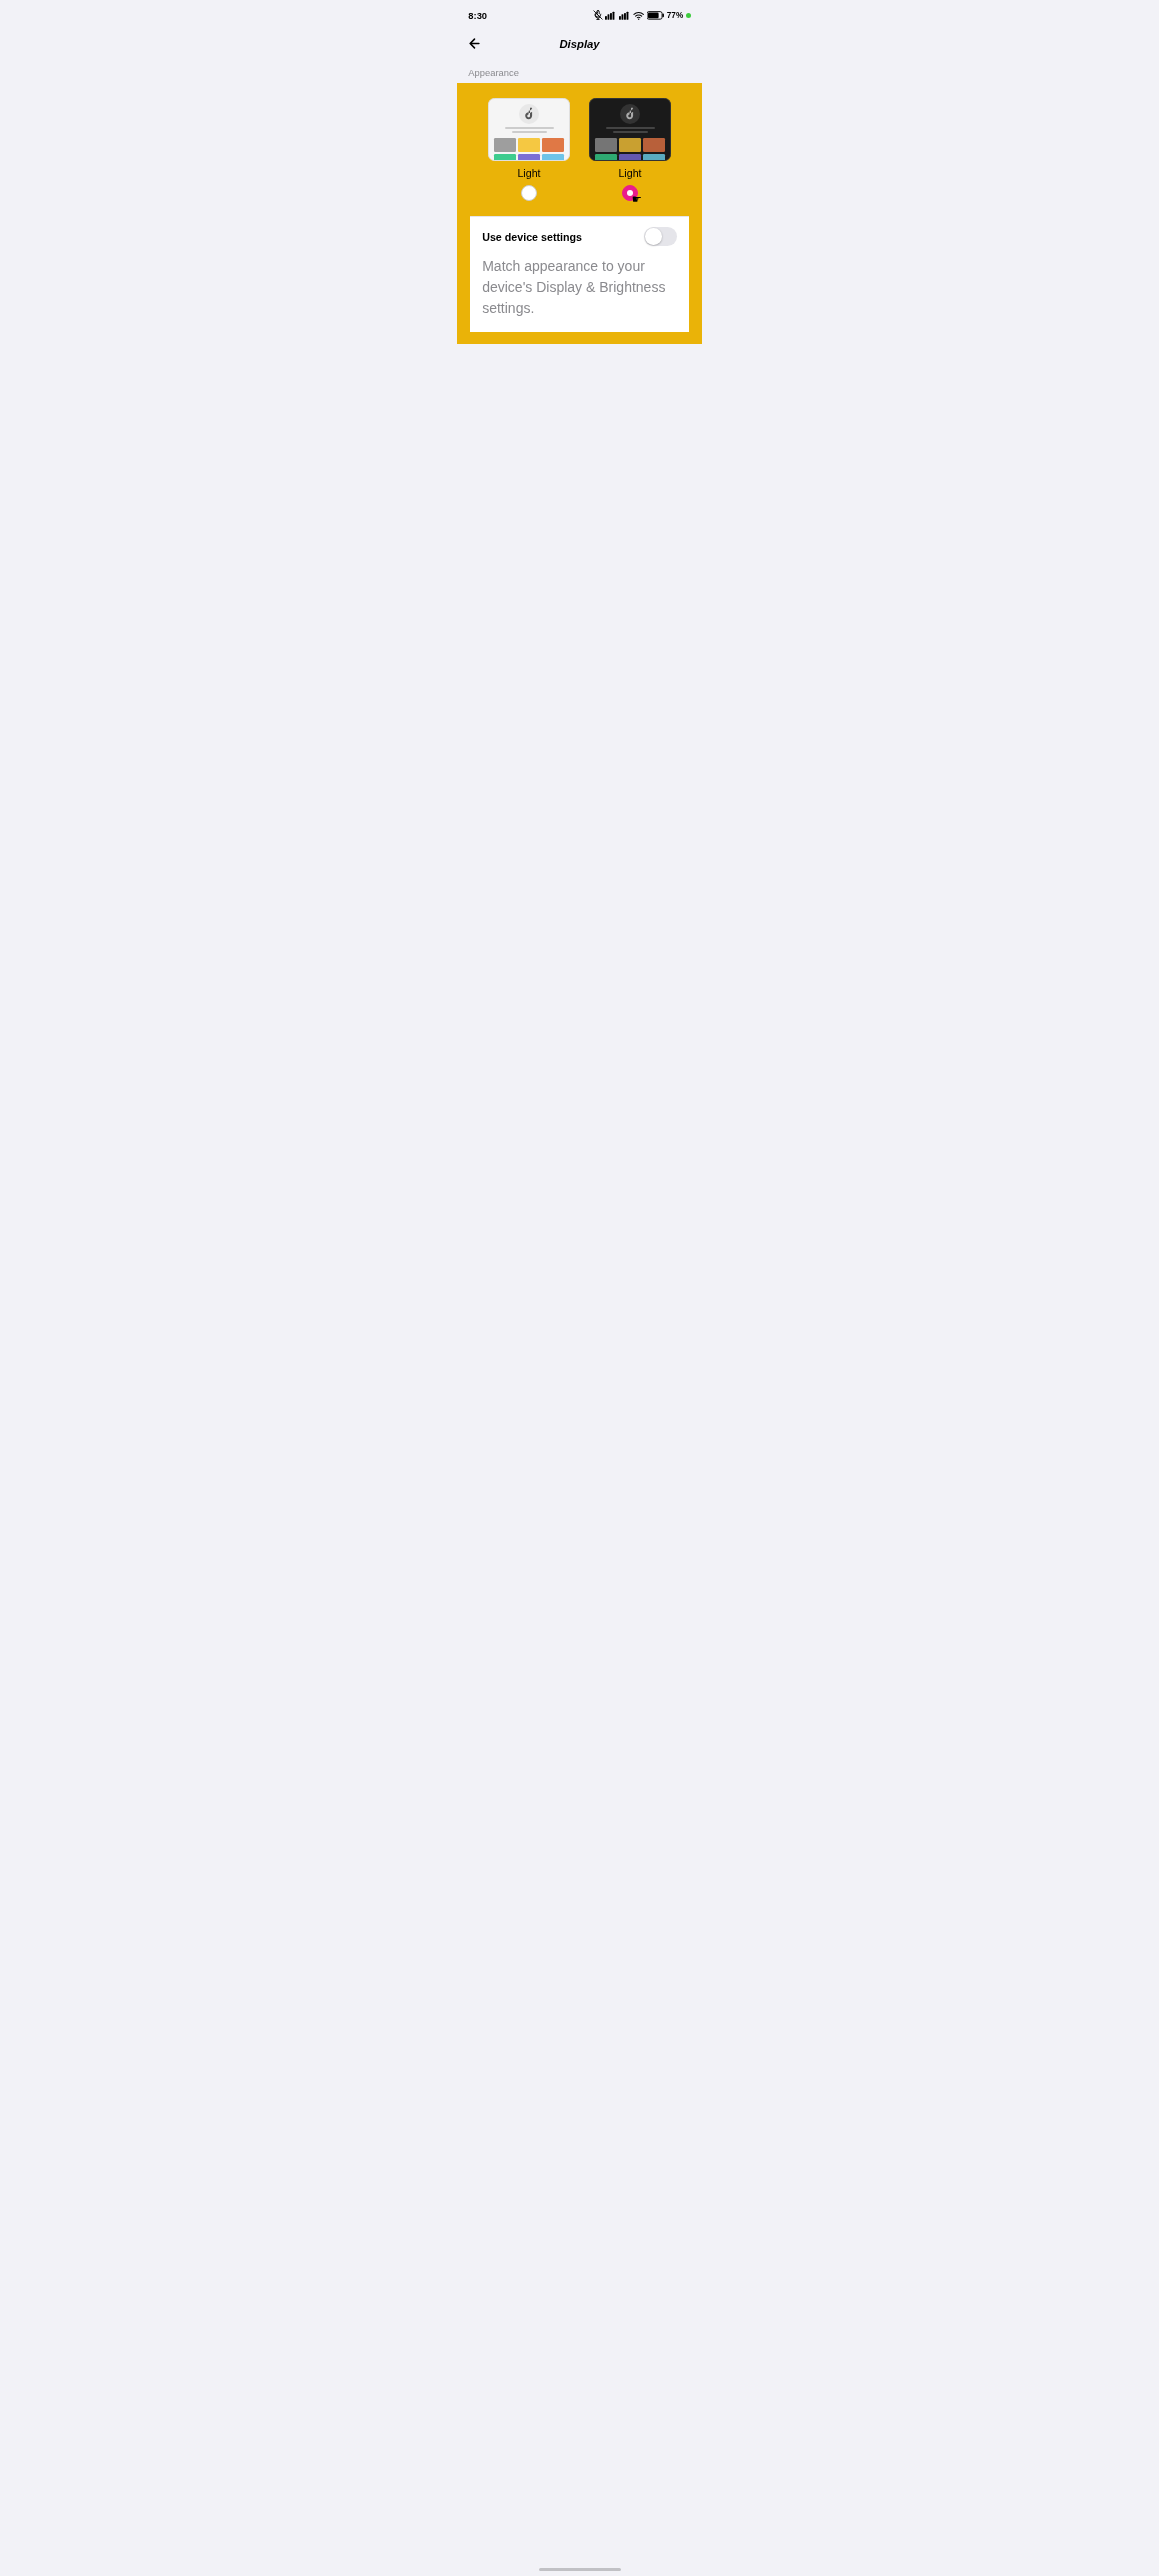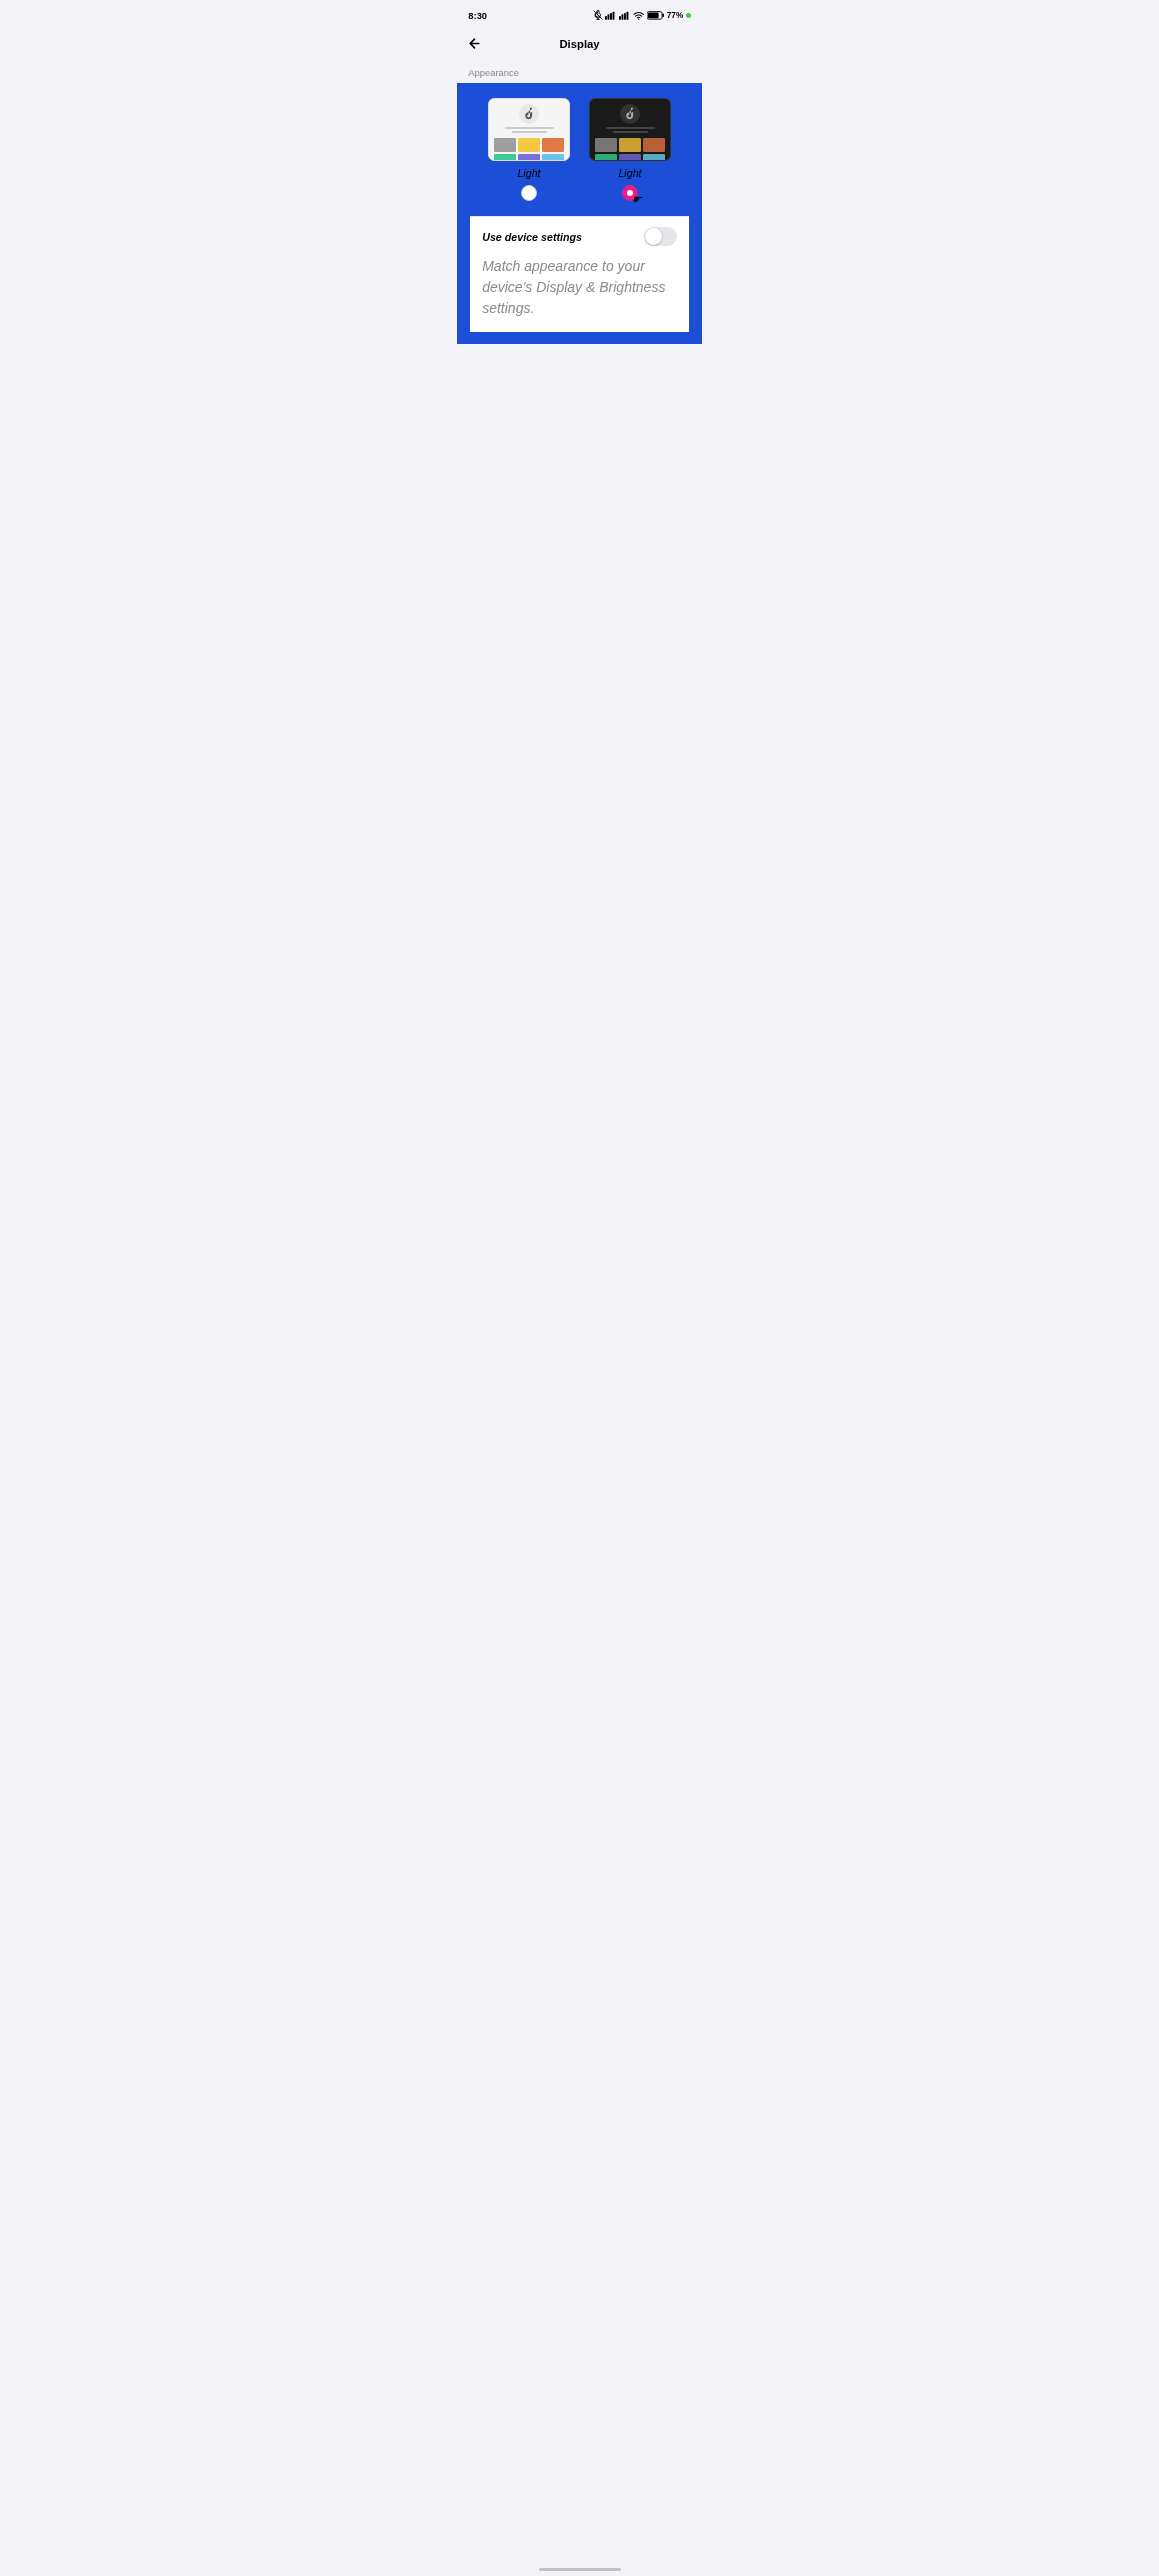--- a/index.html
+++ b/index.html
@@ -59,36 +59,36 @@
       border: none;
       cursor: pointer;
       display: flex;
       align-items: center;
     }
 
     .nav-title {
       font-size: 11.3px;
       font-weight: 700;
       color: #000;
+      font-style: italic;
     }
 
     
     .section-label {
       font-size: 9.4px;
       color: #8a8a8e;
       padding: 7.5px 11.3px 5px 11.3px;
     }
 
     
     .card {
-      background: #1d4ed8;
+      background: #eab308;
       margin: 0 0;
       border-radius: 0;
       padding: 15px 12.6px 12.6px 12.6px;
-      font-style: italic;
     }
 
     
     .theme-options {
       display: flex;
       justify-content: center;
       gap: 19px;
       margin-bottom: 15px;
     }
 

